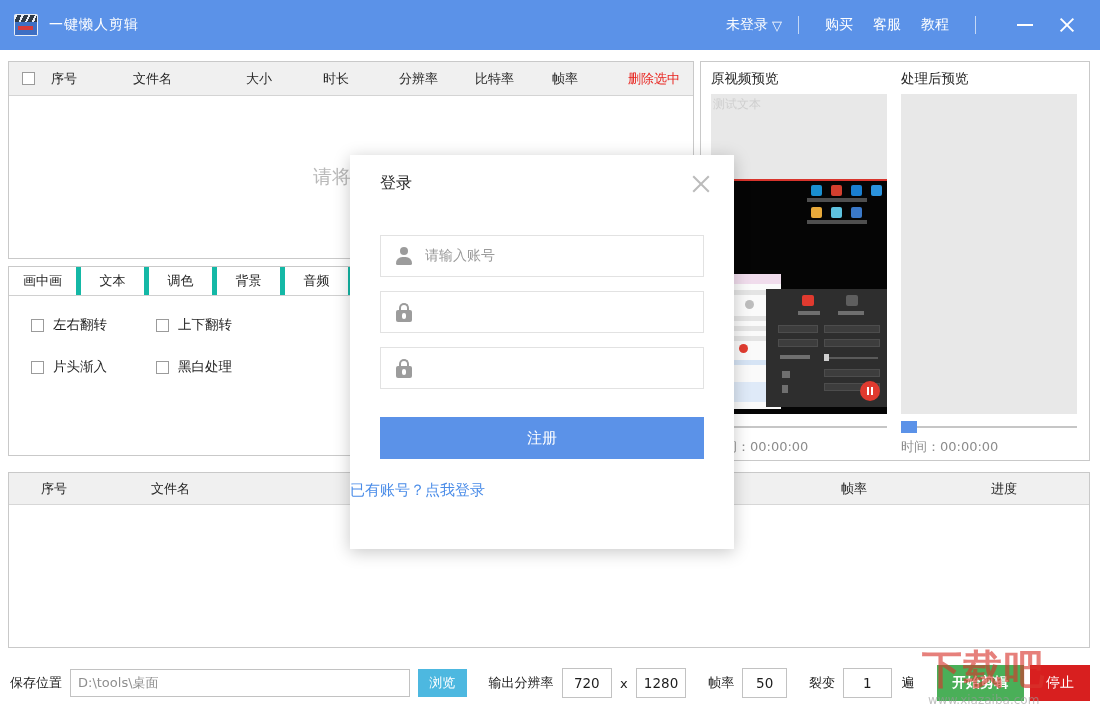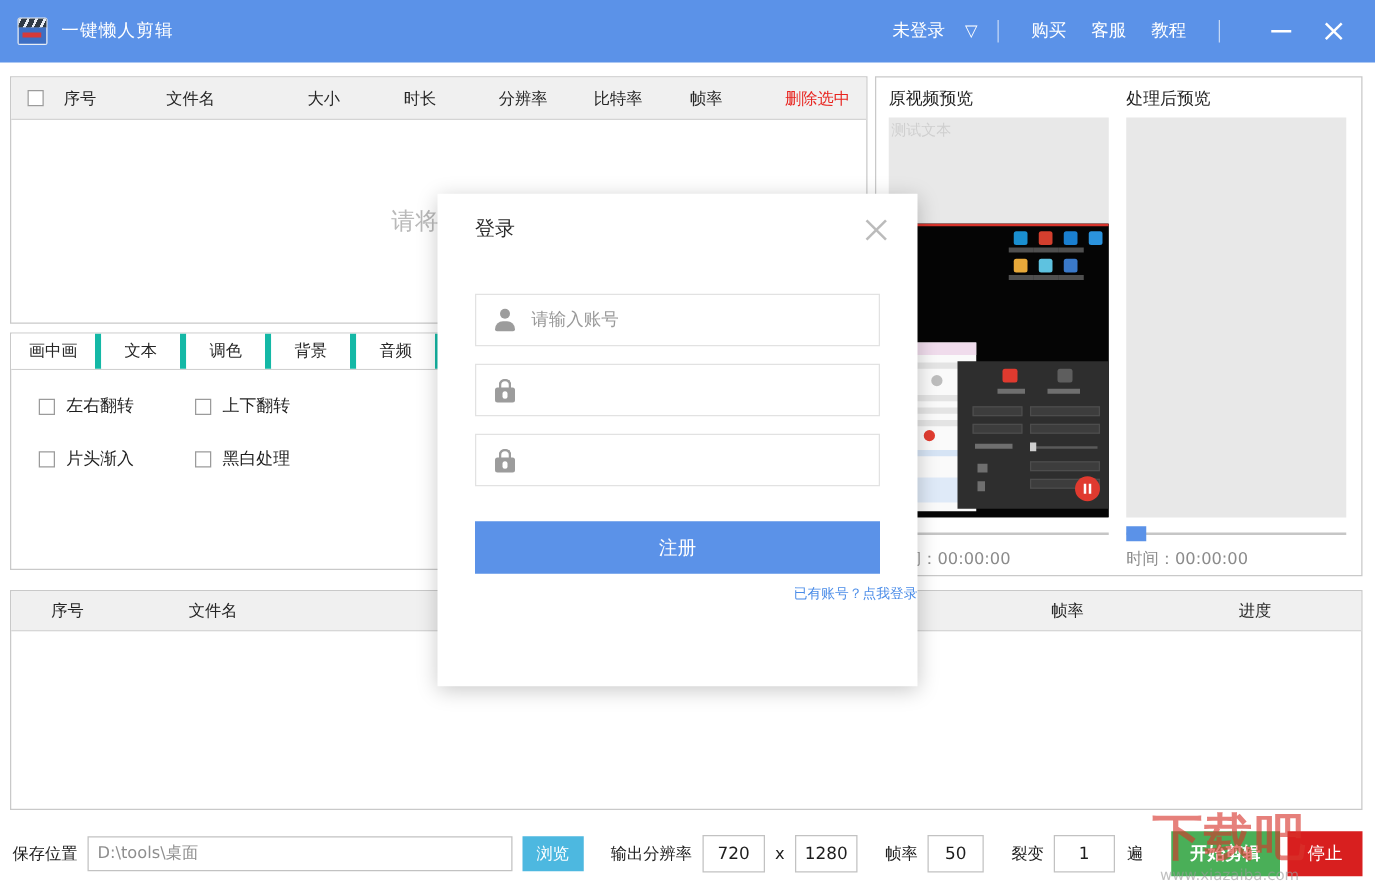--- a/index.html
+++ b/index.html
@@ -33,21 +33,21 @@
   .app-icon .clap-red {
     position: absolute; top: 12px; left: 4px; width: 15px; height: 4px; background: #d63a3a;
   }
   .app-title {
     color: #ffffff; font-size: 14px; margin-left: 11px; letter-spacing: 1px;
   }
   .title-right {
     margin-left: auto; display: flex; align-items: center; padding-right: 12px;
     color: #ffffff; font-size: 14px;
   }
-  .tb-user { display: flex; align-items: center; gap: 16px; cursor: default; }
+  .tb-user { display: flex; align-items: center; gap: 4px; cursor: default; }
   .tb-caret { font-size: 13px; }
   .tb-sep { width: 1px; height: 18px; background: #d7e4f8; margin: 0 16px; opacity: .85; }
   .tb-link { margin: 0 10px; cursor: default; }
   .tb-win { display: flex; align-items: center; margin-left: 12px; }
   .tb-btn {
     width: 42px; height: 34px; display: flex; align-items: center; justify-content: center;
     color: #ffffff;
   }
   .min-glyph { display:block; width: 16px; height: 2px; background:#fff; }
   .close-glyph { position: relative; width: 18px; height: 18px; }
@@ -250,21 +250,21 @@
   .icon-lock .hole {
     position: absolute; left: 7px; top: 10px; width: 4px; height: 6px;
     background: #ffffff; border-radius: 2px;
   }
   .m-input-text { margin-left: 12px; font-size: 14px; color: #9a9a9a; }
   .m-submit {
     margin: 28px 30px 0 30px; height: 42px; background: #5b92e8; color: #fff;
     font-size: 15px; display: flex; align-items: center; justify-content: center;
   }
   .m-alt {
-    margin-top: 8px; text-align: right; font-size: 11px; color: #4a8ce8;
+    margin-top: 22px; text-align: left; font-size: 15px; color: #4a8ce8;
   }
 </style>
 </head>
 <body>
 
 <div id="app">
 
   <div class="titlebar">
     <div class="title-left">
       <div class="app-icon">

